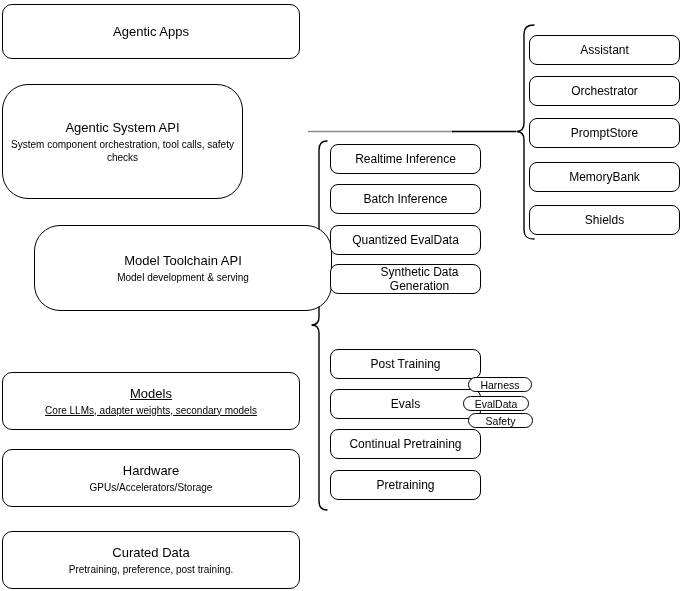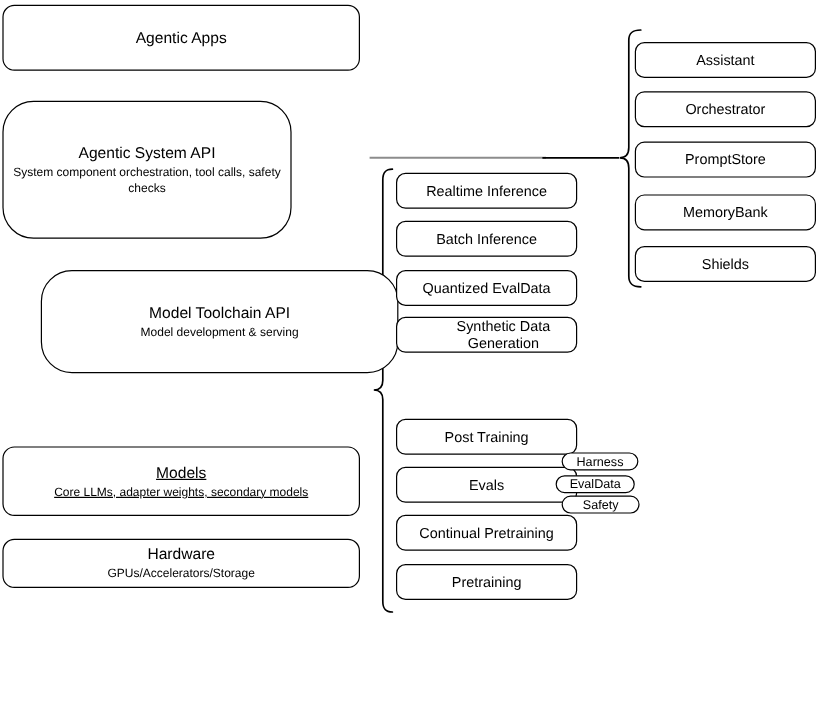--- a/index.html
+++ b/index.html
@@ -75,25 +75,29 @@
   <div class="node r26" style="left:2px;top:225px;width:298px;height:86px;margin-left:32px;">
     <div class="title">Model Toolchain API</div>
     <div class="subtitle">Model development &amp; serving</div>
   </div>
 
   <div class="node r10" style="left:2px;top:372px;width:298px;height:58px;text-decoration:underline;">
     <div class="title">Models</div>
     <div class="subtitle">Core LLMs, adapter weights, secondary models</div>
   </div>
 
-  <div class="node r10" style="left:2px;top:449px;width:298px;height:41px;">
+  <div class="node r10" style="left:2px;top:449px;width:298px;height:58px;">
     <div class="title">Hardware</div>
     <div class="subtitle">GPUs/Accelerators/Storage</div>
   </div>
 
+  <div class="node r10" style="left:2px;top:531px;width:298px;height:58px;">
+    <div class="title">Curated Data</div>
+    <div class="subtitle">Pretraining, preference, post training.</div>
+  </div>
 
   <div class="node mid" style="top:144px;">
     <span>Realtime Inference</span>
   </div>
   <div class="node mid" style="top:184px;">
     <span>Batch Inference</span>
   </div>
   <div class="node mid" style="top:225px;">
     <span>Quantized EvalData</span>
   </div>

